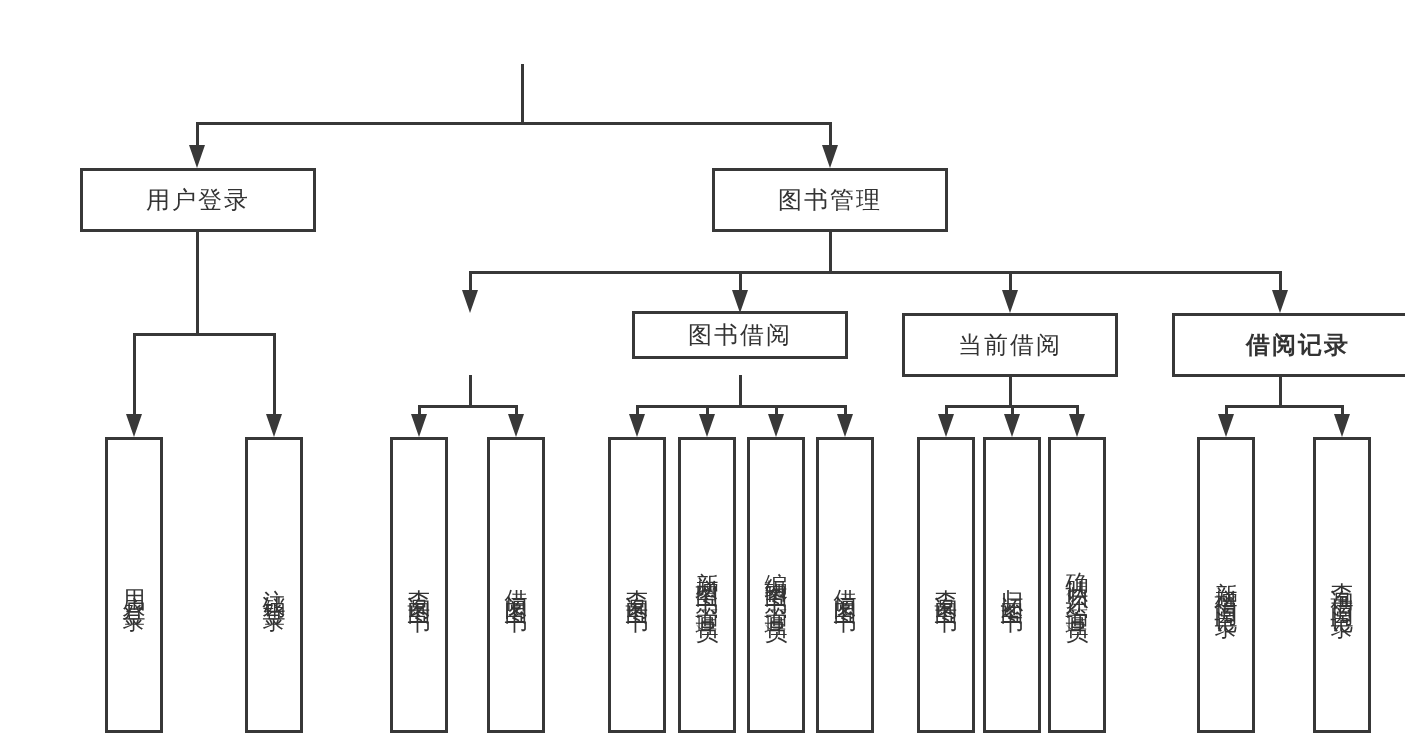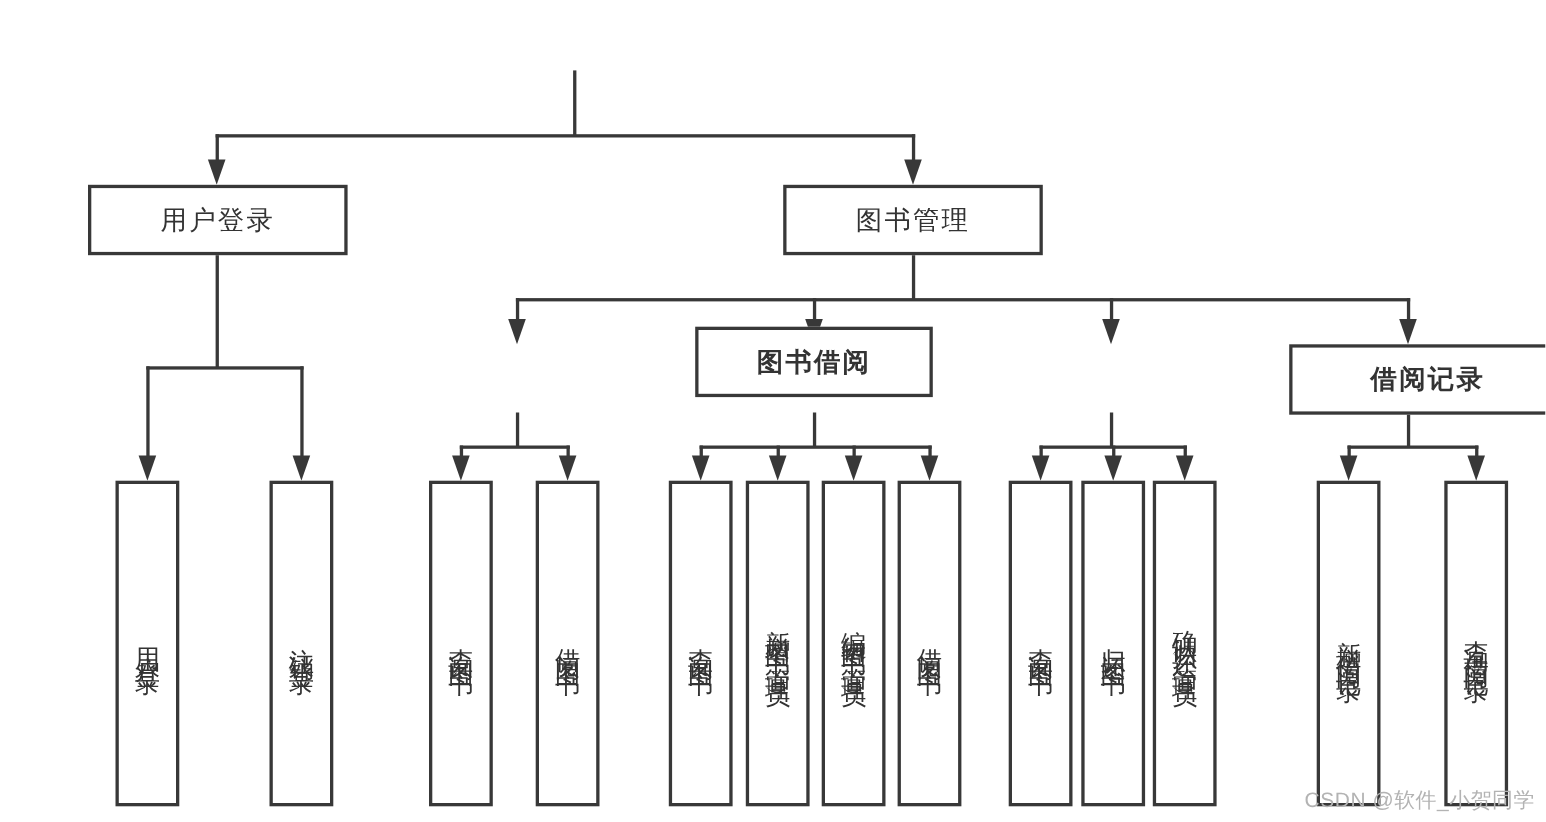--- a/index.html
+++ b/index.html
@@ -85,22 +85,25 @@
   <div class="hline" style="left:468.5px;top:271px;width:813px;"></div>
   <div class="vline" style="left:468.5px;top:271px;height:22px;"></div>
   <div class="vline" style="left:738.5px;top:271px;height:22px;"></div>
   <div class="vline" style="left:1008.5px;top:271px;height:22px;"></div>
   <div class="vline" style="left:1278.5px;top:271px;height:22px;"></div>
   <div class="arrow" style="left:462px;top:290px;"></div>
   <div class="arrow" style="left:732px;top:290px;"></div>
   <div class="arrow" style="left:1002px;top:290px;"></div>
   <div class="arrow" style="left:1272px;top:290px;"></div>
 
-  <div class="box h" style="left:632px;top:297px;width:216px;height:64px;font-weight:bold;">
+  <div class="box h" style="left:632px;top:311px;width:216px;height:48px;">
     <span>图书借阅</span>
+  </div>
+  <div class="box h" style="left:902px;top:313px;width:216px;height:64px;">
+    <span>当前借阅</span>
   </div>
   <div class="box h" style="left:1172px;top:313px;width:252px;height:64px;font-weight:bold;">
     <span>借阅记录</span>
   </div>
 
   <div class="vline" style="left:468.5px;top:375px;height:32px;"></div>
   <div class="vline" style="left:738.5px;top:375px;height:32px;"></div>
   <div class="vline" style="left:1008.5px;top:375px;height:32px;"></div>
   <div class="vline" style="left:1278.5px;top:375px;height:32px;"></div>
 
@@ -170,15 +173,14 @@
     <span class="vtext">确认归还（管理员）</span>
   </div>
 
   <div class="box leaf" style="left:1197px;">
     <span class="vtext">新增借阅记录</span>
   </div>
   <div class="box leaf" style="left:1313px;">
     <span class="vtext">查询借阅记录</span>
   </div>
 
-  <div class="watermark">CSDN @软件_小贺同学</div>
 
 </div>
 
 </body></html>

